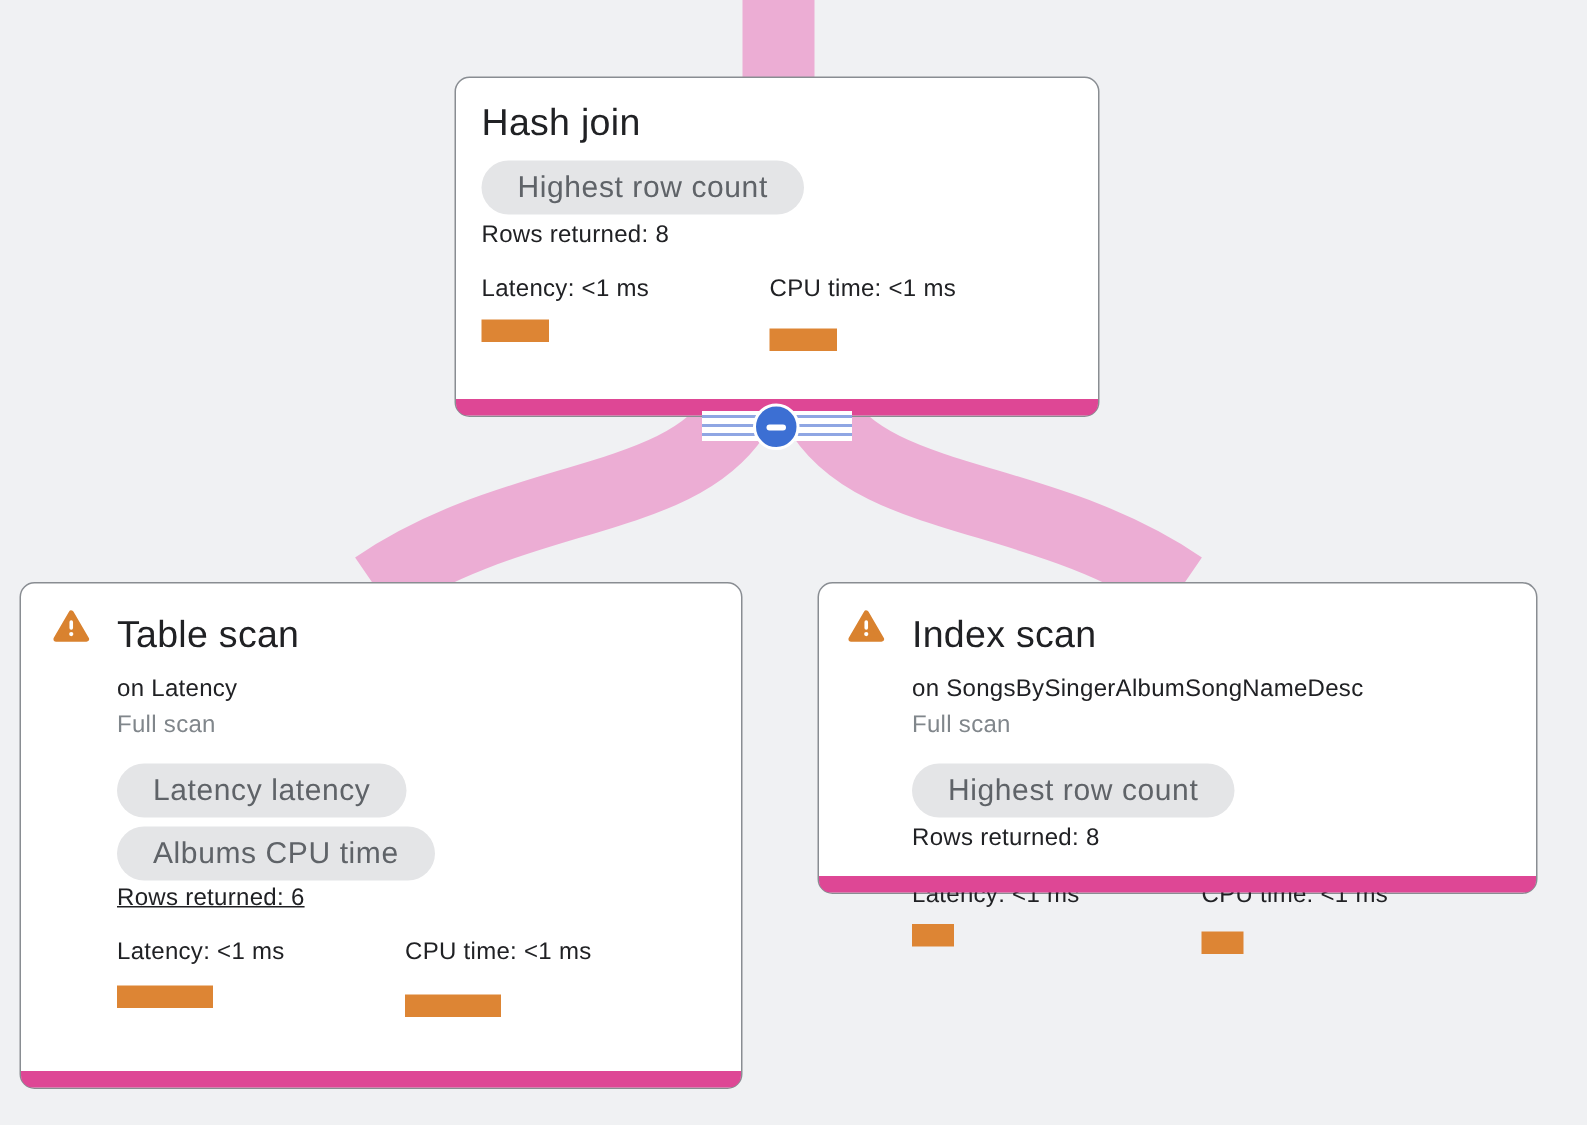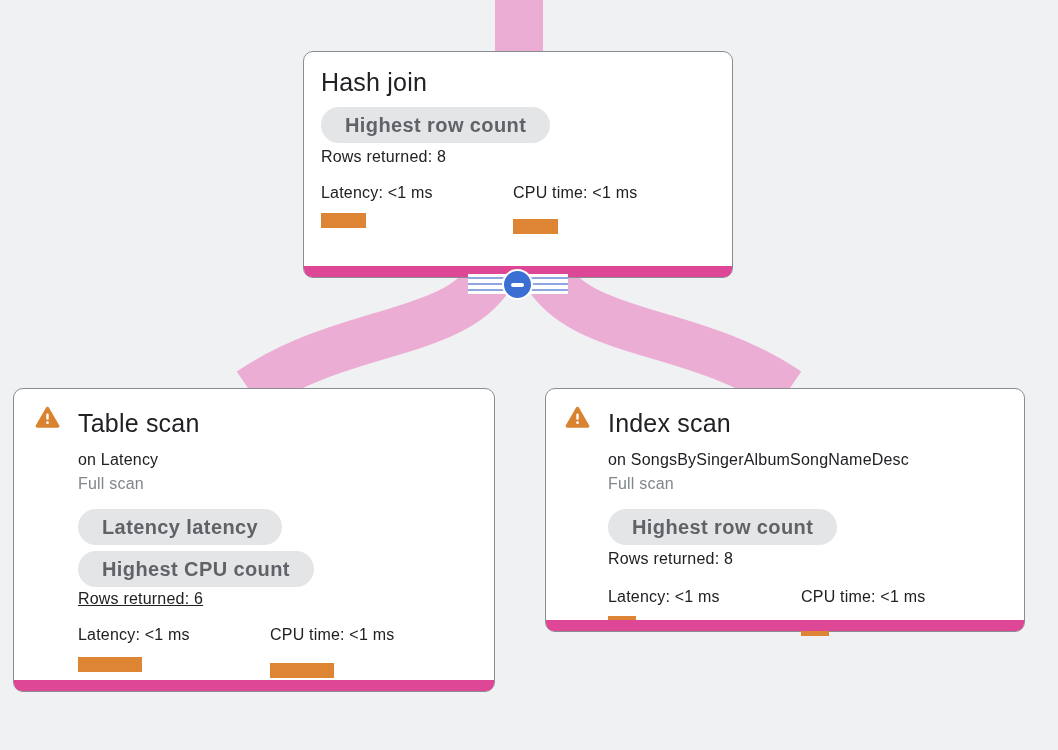--- a/index.html
+++ b/index.html
@@ -50,21 +50,20 @@
     position: absolute;
     height: 36px;
     line-height: 36px;
     border-radius: 18px;
     background: #e4e5e7;
     color: #5f6368;
     font-size: 20px;
     letter-spacing: 0.4px;
     padding: 0 24px;
     white-space: nowrap;
-    font-weight: bold;
   }
   .bar {
     position: absolute;
     height: 15px;
     background: #dd8534;
   }
   .warn {
     position: absolute;
     width: 25px;
     height: 23px;
@@ -123,40 +122,40 @@
     <div class="bar" style="left: 17px; top: 161px; width: 45px;"></div>
     <div class="bar" style="left: 209px; top: 167px; width: 45px;"></div>
     <div class="accent"></div>
   </div>
 
   <div class="stripe-band"></div>
   <div class="collapse-btn">
     <div class="minus"></div>
   </div>
 
-  <div class="card" style="left:13px; top:388px; width:482px; height:304px;">
+  <div class="card" style="left:13px; top:388px; width:482px; height:338px;">
     <svg class="warn" style="left:21px; top:17px;" viewBox="0 0 24 22">
       <path d="M12 2.5 L21.7 19.2 H2.3 Z" fill="#d9822f" stroke="#d9822f" stroke-width="3.4" stroke-linejoin="round"></path>
       <rect x="10.85" y="7.2" width="2.3" height="6" rx="1.1" fill="#ffffff"></rect>
       <circle cx="12" cy="16" r="1.35" fill="#ffffff"></circle>
     </svg>
     <div class="node-title" style="left:64px; top:20px;">Table scan</div>
     <div class="node-text" style="left:64px; top:62px;">on Latency</div>
     <div class="node-text secondary" style="left:64px; top:86px;">Full scan</div>
     <div class="pill" style="left:64px; top:120px;">Latency latency</div>
-    <div class="pill" style="left:64px; top:162px;">Highest CPU count</div>
+    <div class="pill" style="left:64px; top:162px;">Albums CPU time</div>
     <div class="node-text" style="left:64px; top:201px;text-decoration:underline;">Rows returned: 6</div>
     <div class="node-text" style="left:64px; top:237px;">Latency: &lt;1 ms</div>
     <div class="node-text" style="left:256px; top:237px;">CPU time: &lt;1 ms</div>
     <div class="bar" style="left: 64px; top: 268px; width: 64px;"></div>
     <div class="bar" style="left: 256px; top: 274px; width: 64px;"></div>
     <div class="accent"></div>
   </div>
 
-  <div class="card" style="left:545px; top:388px; width:480px; height:244px;">
+  <div class="card" style="left:545px; top:388px; width:480px; height:208px;">
     <svg class="warn" style="left:19px; top:17px;" viewBox="0 0 24 22">
       <path d="M12 2.5 L21.7 19.2 H2.3 Z" fill="#d9822f" stroke="#d9822f" stroke-width="3.4" stroke-linejoin="round"></path>
       <rect x="10.85" y="7.2" width="2.3" height="6" rx="1.1" fill="#ffffff"></rect>
       <circle cx="12" cy="16" r="1.35" fill="#ffffff"></circle>
     </svg>
     <div class="node-title" style="left:62px; top:20px;">Index scan</div>
     <div class="node-text" style="left:62px; top:62px;">on SongsBySingerAlbumSongNameDesc</div>
     <div class="node-text secondary" style="left:62px; top:86px;">Full scan</div>
     <div class="pill" style="left:62px; top:120px;">Highest row count</div>
     <div class="node-text" style="left:62px; top:161px;">Rows returned: 8</div>

